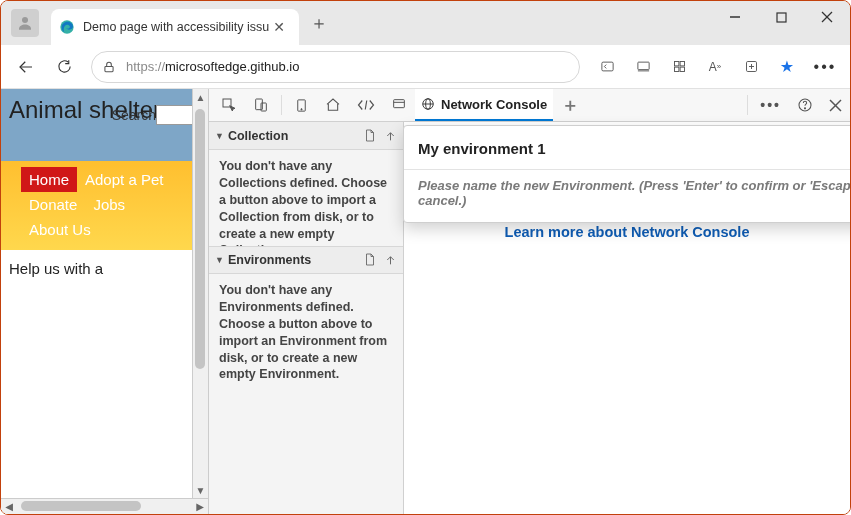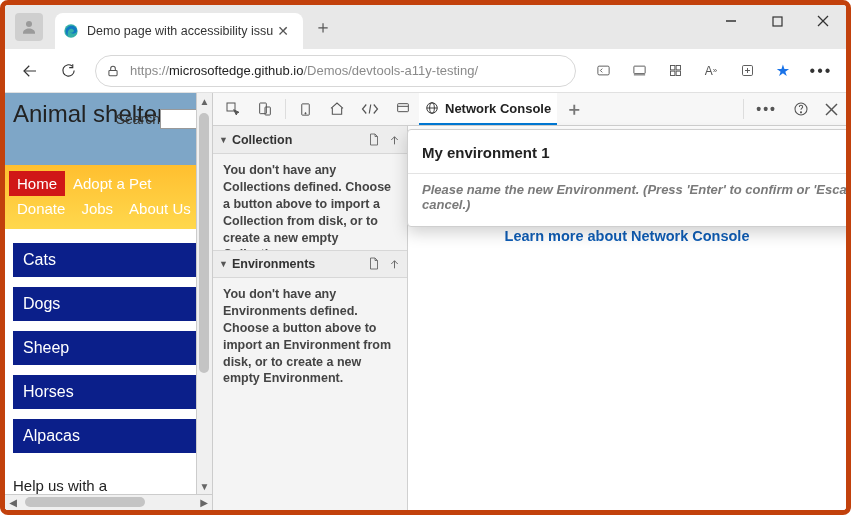--- a/index.html
+++ b/index.html
@@ -7,21 +7,21 @@
     margin: 0;
     font-family: "Segoe UI", Arial, sans-serif;
     font-size: 13px;
     background: #fff;
     overflow: hidden;
     color: #333;
   }
   .window {
     width: 851px;
     height: 515px;
-    border: 5px solid #c2410c;
+    border: 1px solid #c2410c;
     border-radius: 8px;
     position: relative;
     display: flex;
     flex-direction: column;
     background: #fff;
     overflow: hidden;
   }
   
   .titlebar {
     height: 44px;
@@ -119,21 +119,21 @@
   .shelter-search {
     position:absolute; right:6px; top:16px;
     display:flex; align-items:center; 
   }
   .shelter-search span { font-size:14px; color:#333;}
   .shelter-search input {
     width:46px; height:20px; border:1px solid #999; background:#fff;
   }
   .nav {
     background: linear-gradient(#ffbf2f, #ffd84d);
-    padding:6px 4px 8px 4px;
+    padding:6px 4px 8px 20px;
     display:flex; flex-wrap:wrap;
   }
   .nav a {
     color:#fff; font-size:15px; padding:4px 8px; text-decoration:none;
   }
   .nav a.home {
     background:#d01717;
   }
   .animals {
     padding:14px 8px;
@@ -310,21 +310,20 @@
     </div>
     <div class="urlbox">
       <span class="lock">
         <svg width="14" height="14" viewBox="0 0 24 24" fill="none" stroke="#555" stroke-width="1.8">
             <rect x="5" y="11" width="14" height="9" rx="1.5"></rect>
             <path d="M8 11V8a4 4 0 0 1 8 0v3"></path>
           </svg>
       </span>
       <span class="url-secondary">https://</span>
       <span class="url-primary">microsoftedge.github.io</span>
-      <span class="url-secondary">/Demos/devtools-a11y-testing/</span>
       <span class="spacer"></span>
     </div>
     <div class="right-icons">
       <div class="iconbtn">
           <svg width="15" height="15" viewBox="0 0 24 24" fill="none" stroke="#555" stroke-width="1.5">
             <rect x="3" y="5" width="18" height="14" rx="2"></rect>
             <polyline points="10 9 7 12 10 15"></polyline>
           </svg>
         </div>
       <div class="iconbtn">
@@ -364,27 +363,20 @@
             <span>Search</span>
             <input style="">
           </div>
         </div>
         <div class="nav">
           <a class="home">Home</a>
           <a>Adopt a Pet</a>
           <a>Donate</a>
           <a>Jobs</a>
           <a>About Us</a>
-        </div>
-        <div class="animals">
-          <div class="cat">Cats</div>
-          <div class="cat">Dogs</div>
-          <div class="cat">Sheep</div>
-          <div class="cat">Horses</div>
-          <div class="cat">Alpacas</div>
         </div>
         <div class="help-head">Help us with a</div>
 
         <div class="vscroll">
           <div class="arrow">▲</div>
           <div class="track">
               <div class="thumb"></div>
             </div>
           <div class="arrow">▼</div>
         </div>

